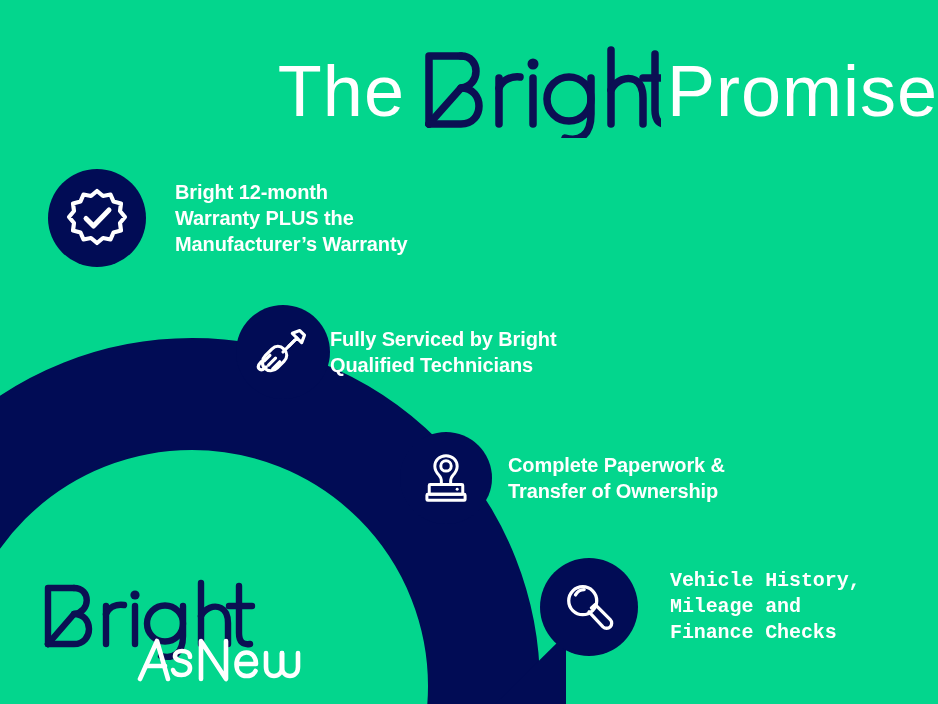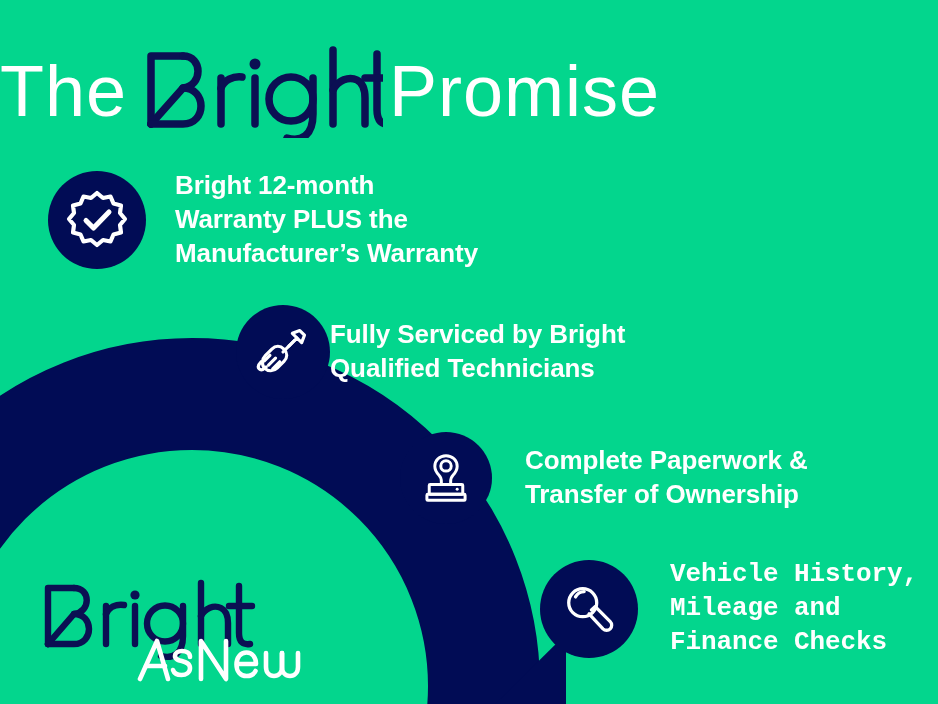--- a/index.html
+++ b/index.html
@@ -24,21 +24,21 @@
     width: 938px; height: 704px;
     pointer-events: none;
   }
 
   
   #headline {
     position: absolute;
     left: 0;
     top: 42px;
     width: 938px;
-    text-align: left;
+    text-align: right;
     white-space: nowrap;
     line-height: 1;
   }
   .hl-word {
     font-size: 72px;
     font-weight: 300;
     letter-spacing: 1px;
     color: #ffffff;
     vertical-align: baseline;
   }
@@ -61,42 +61,42 @@
   .badge {
     flex: 0 0 auto;
     border-radius: 50%;
     background: #010C55;
     display: flex;
     align-items: center;
     justify-content: center;
   }
   .promise-text {
     color: #ffffff;
-    font-size: 26px;
+    font-size: 20px;
     font-weight: bold;
     line-height: 1.30;
     letter-spacing: -0.1px;
     white-space: pre-line;
   }
 
   #row-warranty   { left: 48px;  top: 169px; }
   #row-warranty .badge   { width: 98px; height: 98px; }
   #row-warranty .promise-text { margin-left: 29px; }
 
   #row-inspection { left: 578px; top: 177px; }
   #row-inspection .badge { width: 98px; height: 98px; }
   #row-inspection .promise-text { margin-left: 30px; }
 
   #row-serviced   { left: 236px; top: 305px; }
   #row-serviced .badge   { width: 94px; height: 94px; }
   #row-serviced .promise-text { }
 
   #row-paperwork  { left: 400px; top: 432px; }
   #row-paperwork .badge  { width: 92px; height: 92px; }
-  #row-paperwork .promise-text { margin-left: 33px; }
+  #row-paperwork .promise-text { margin-left: 16px; }
 
   #row-checks     { left: 540px; top: 558px; font-family: Liberation Mono, monospace; }
   #row-checks .badge     { width: 98px; height: 98px; }
   #row-checks .promise-text { margin-left: 32px; }
 
   
   #brand-logo {
     position: absolute;
     left: 40px;
     top: 578px;

